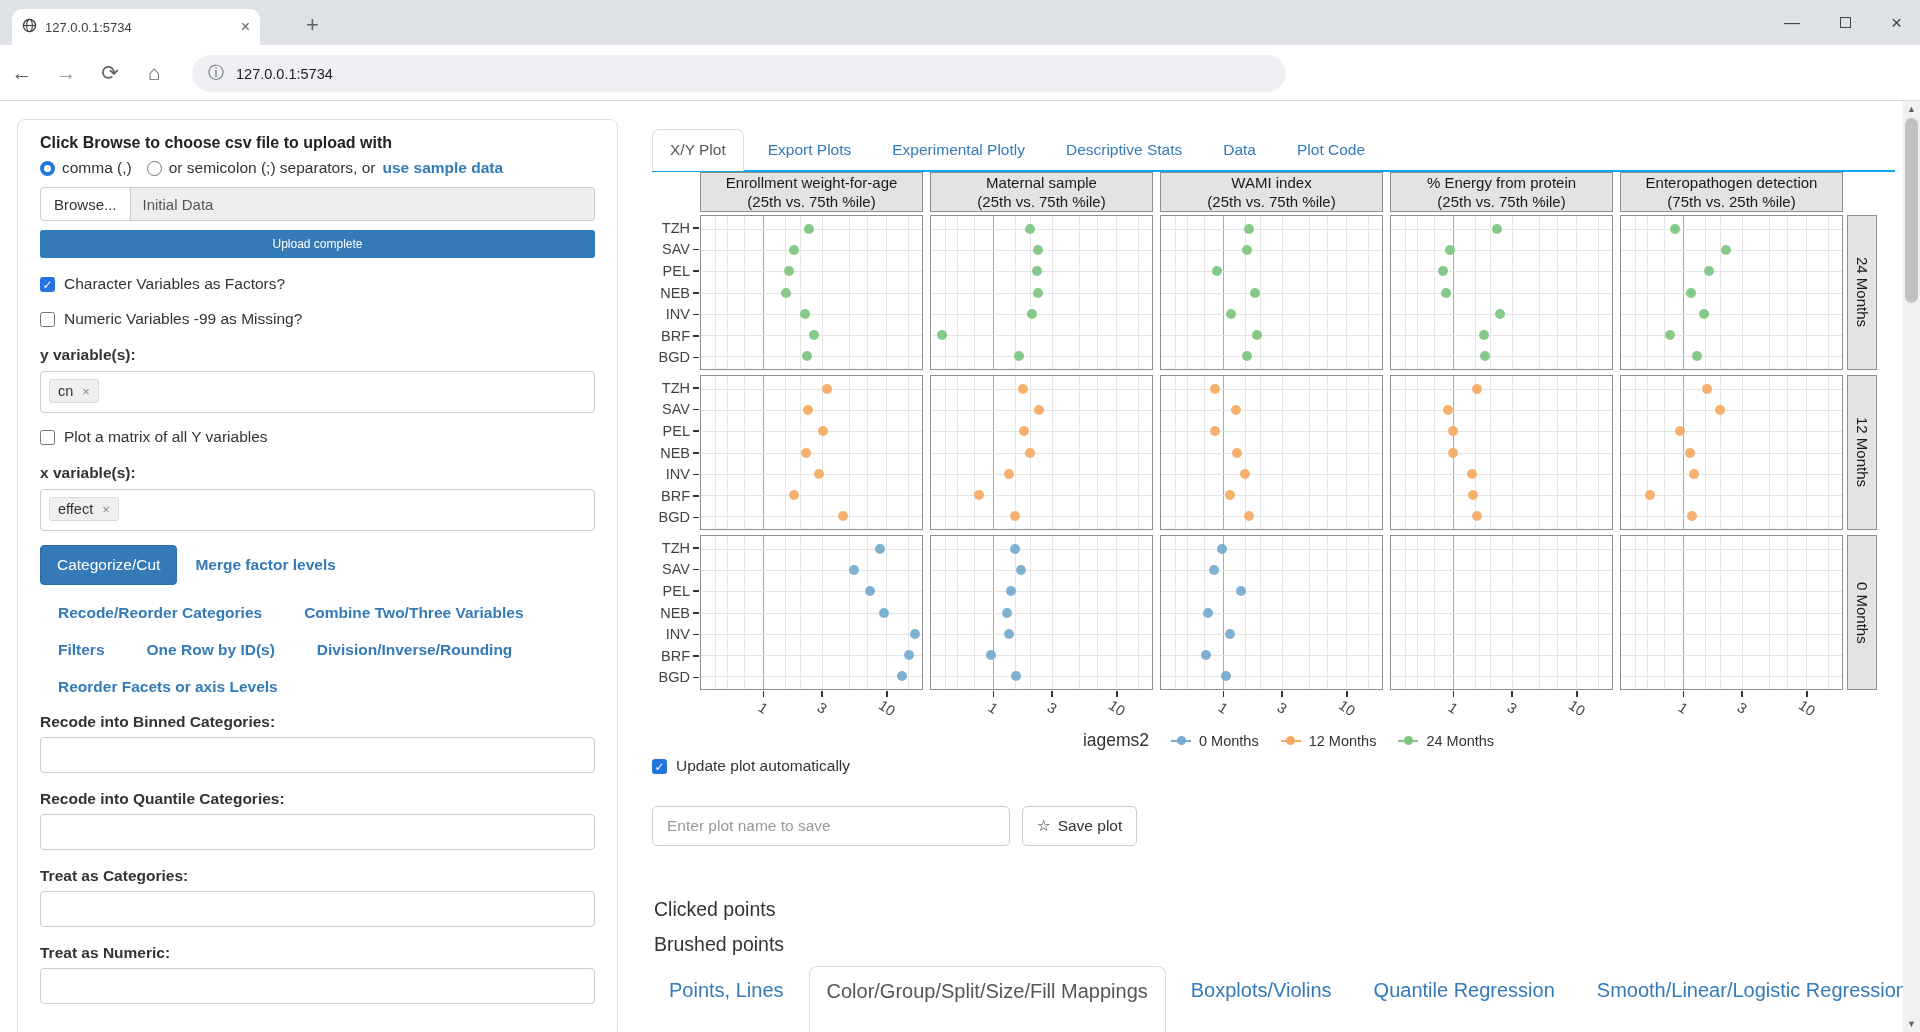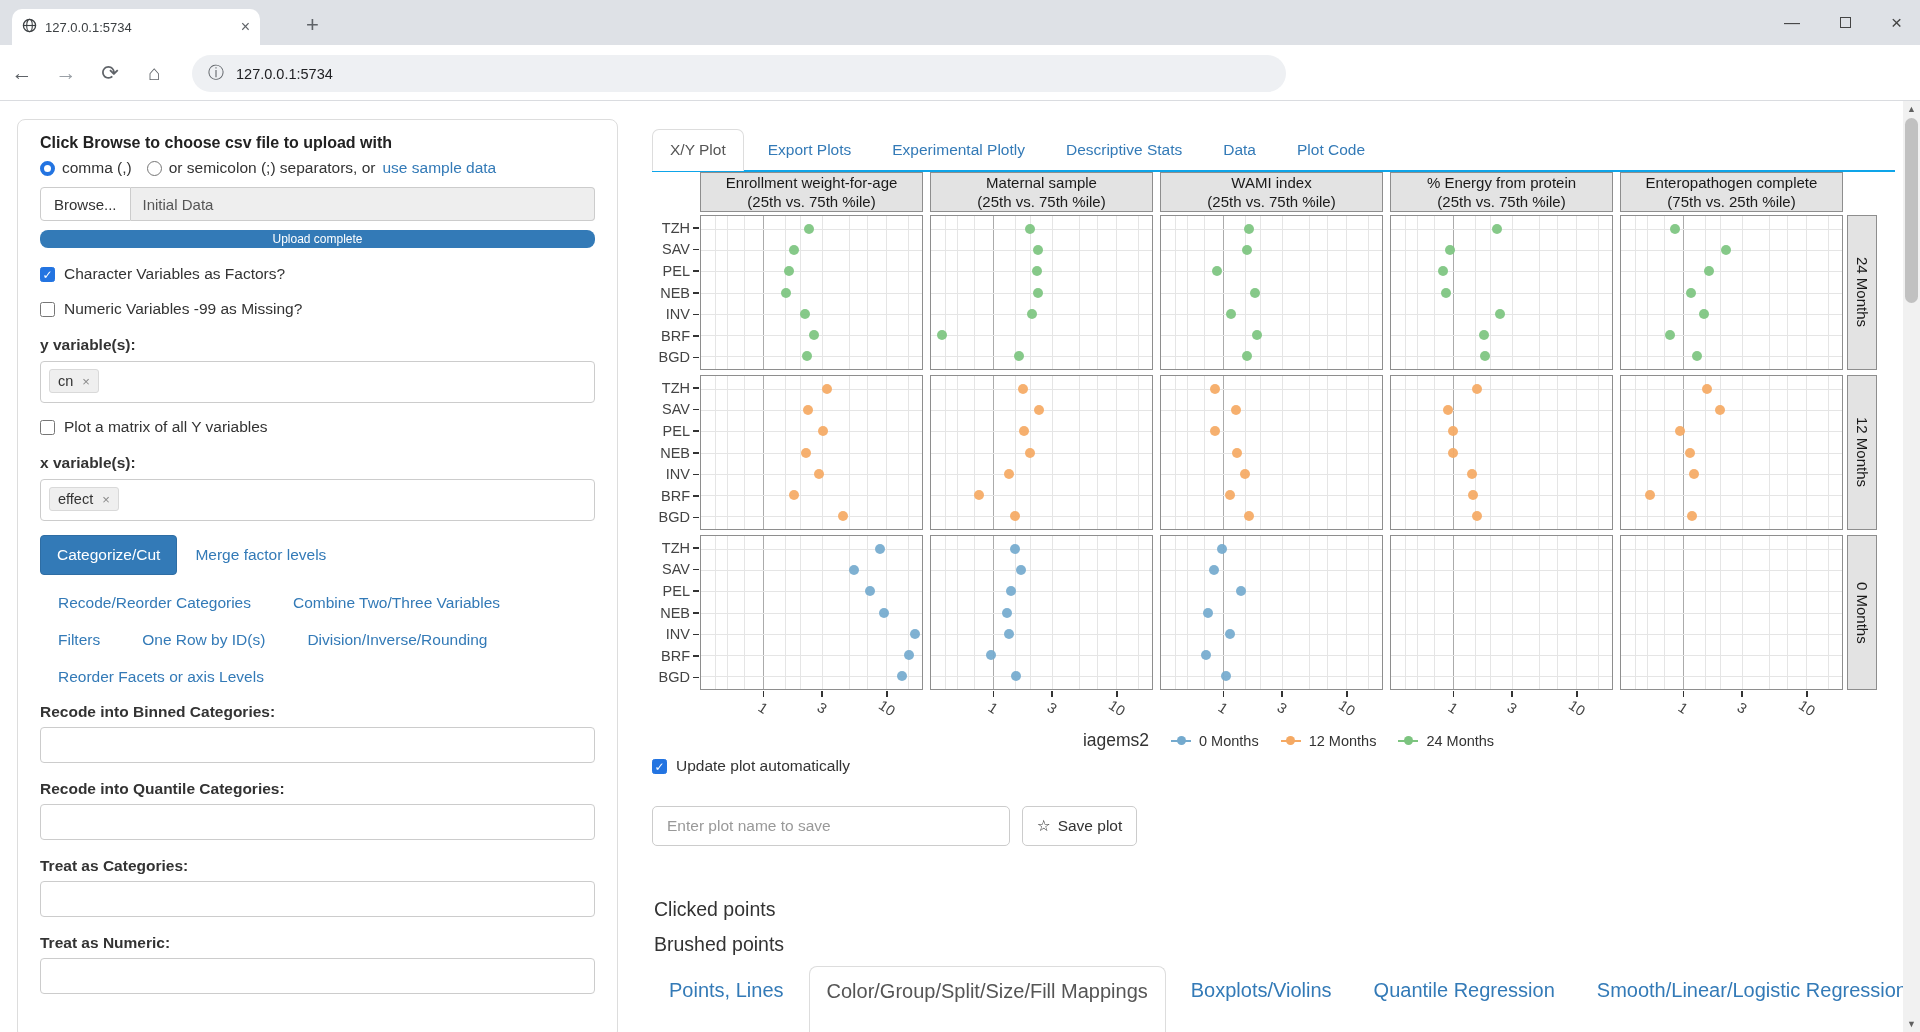--- a/index.html
+++ b/index.html
@@ -37,27 +37,27 @@
     border:1px solid #ddd; border-radius:8px; }
   .ltabrow { display:flex; align-items:flex-end; height:44px; border-bottom:1px solid #ddd; padding-left:24px; }
   .ltab { font-size:15.5px; color:#337ab7; padding:11px 17px; cursor:pointer; }
   .ltab.active { color:#555; background:#fff; border:1px solid #ddd; border-bottom:1px solid #fff;
     border-radius:7px 7px 0 0; margin-bottom:-1px; }
   .lcontent { padding:14px 22px 0 22px; }
   .h-bold { font-size:16px; font-weight:bold; color:#222; }
   .radio-row { display:flex; align-items:center; gap:7px; margin-top:7px; font-size:15.5px; flex-wrap:nowrap; }
   .radio { width:15px; height:15px; border-radius:50%; border:1.5px solid #767676; flex:0 0 auto; }
   .radio.sel { border:4.5px solid #2374e1; }
-  .blue { color:#337ab7; cursor:pointer; }
+  .blue { color:#337ab7; cursor:pointer;font-weight:bold; }
   .file-row { display:flex; margin-top:10px; height:34px; }
   .browse { background:#fff; border:1px solid #ccc; border-radius:4px 0 0 4px; font-size:15px; color:#333;
     padding:0 13px; display:flex; align-items:center; }
   .filefield { flex:1; background:#eee; border:1px solid #ccc; border-left:none; border-radius:0 4px 4px 0;
     font-size:15px; color:#555; display:flex; align-items:center; padding:0 12px; }
-  .progress { margin-top:9px; height:18px; background:#337ab7; border-radius:8px; color:#fff;
+  .progress { margin-top:9px; height:28px; background:#337ab7; border-radius:3px; color:#fff;
     font-size:12px; display:flex; align-items:center; justify-content:center; }
   .cbrow { display:flex; align-items:center; gap:9px; margin-top:17px; font-size:15.5px; }
   .cb { width:15px; height:15px; border:1.5px solid #767676; border-radius:2.5px; flex:0 0 auto; }
   .cb.checked { background:#2374e1; border-color:#2374e1; color:#fff; font-size:12px; line-height:15px;
     text-align:center; font-weight:bold; }
   .sel-label { font-size:15.5px; font-weight:bold; margin-top:18px; }
   .selbox { margin-top:7px; min-height:42px; border:1px solid #ccc; border-radius:4px; padding:7px 8px;
     display:flex; align-items:flex-start; }
   .chip { background:#efefef; border:1px solid #d9d9d9; border-radius:3px; font-size:14.5px; color:#333;
     padding:3px 8px; display:inline-flex; gap:9px; align-items:center; }
@@ -239,21 +239,21 @@
     </div>
     <div class="strip" style="left: 508px; top: 4px; width: 223px; height: 40px;">
       <span>WAMI index</span>
       <span>(25th vs. 75th %ile)</span>
     </div>
     <div class="strip" style="left: 738px; top: 4px; width: 223px; height: 40px;">
       <span>% Energy from protein</span>
       <span>(25th vs. 75th %ile)</span>
     </div>
     <div class="strip" style="left: 968px; top: 4px; width: 223px; height: 40px;">
-      <span>Enteropathogen complete</span>
+      <span>Enteropathogen detection</span>
       <span>(75th vs. 25th %ile)</span>
     </div>
     <div class="rstrip" style="left: 1195px; top: 47px; width: 30px; height: 155px;">24 Months</div>
     <div class="rstrip" style="left: 1195px; top: 207px; width: 30px; height: 155px;">12 Months</div>
     <div class="rstrip" style="left: 1195px; top: 367px; width: 30px; height: 155px;">0 Months</div>
     <div class="panel" style="left: 48px; top: 47px; width: 223px; height: 155px;">
       <div class="gl-v" style="left: 6.2123%;"></div>
       <div class="gl-v" style="left: 11.5827%;"></div>
       <div class="gl-v" style="left: 19.6807%;"></div>
       <div class="gl-v" style="left: 38.0233%;"></div>

